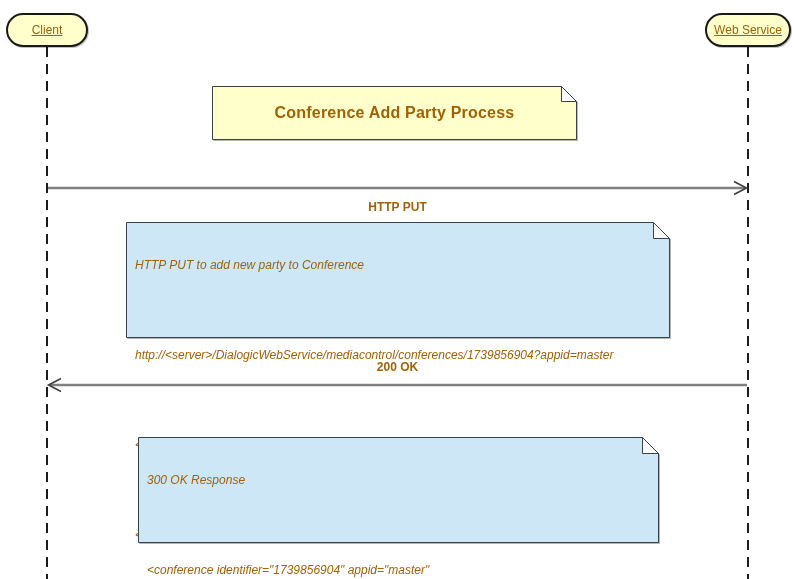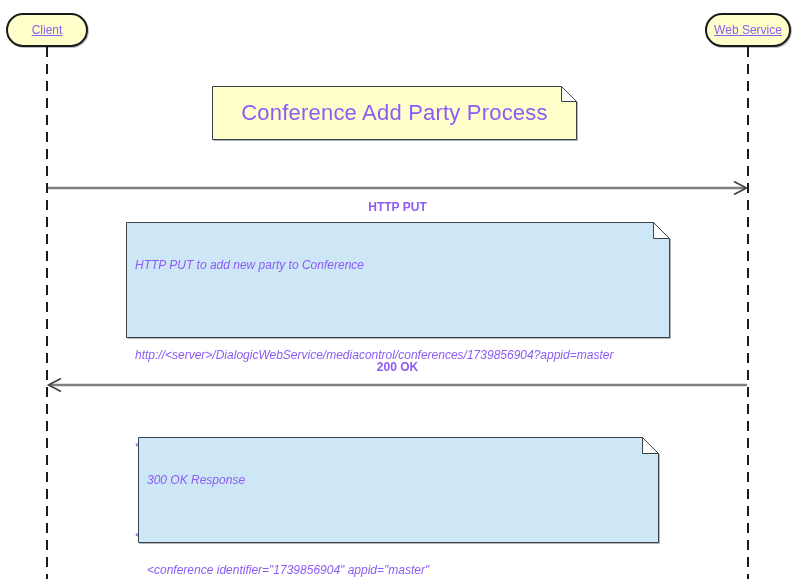--- a/index.html
+++ b/index.html
@@ -1,20 +1,20 @@
 <!DOCTYPE html>
 <html><head>
 <meta charset="utf-8">
 <style>
   html,body { margin:0; padding:0; background:#ffffff; }
   .stage {
     position:relative; width:794px; height:579px;
     background:#ffffff; overflow:hidden;
     font-family:"Liberation Sans", sans-serif;
-    color:#8b5cf6;
+    color:#a16207;
   }
   .stage svg { display:block; }
   #lines-svg { position:absolute; left:0; top:0; }
 
   
   .lifeline { stroke:#1c1c1c; stroke-width:2; stroke-dasharray:10 7; }
   .msg-line { stroke:#7f7f7f; stroke-width:2.5; }
   .msg-head { stroke:#3f3f3f; stroke-width:1.6; fill:none; }
 
   
@@ -39,21 +39,21 @@
   
   .note { position:absolute; }
   .note > svg { position:absolute; left:0; top:0; filter:drop-shadow(1.5px 1.5px 0 rgba(90,90,90,0.45)); }
   .note-body { stroke:#38424b; stroke-width:1; }
   .note-fold { stroke:#38424b; stroke-width:1; }
 
   .title-note { left:212px; top:86px; width:365px; height:54px; }
   .title-text {
     position:absolute; left:0; top:0; width:365px; height:54px;
     display:flex; align-items:center; justify-content:center;
-    font-size:22px; font-weight:normal; letter-spacing:0.2px;
+    font-size:16px; font-weight:bold; letter-spacing:0.2px;
   }
 
   .body-note-1 { left:126px; top:222px; width:544px; height:116px; }
   .body-note-2 { left:138px; top:437px; width:521px; height:106px; }
   .note-text {
     position:absolute; left:9px; top:6px; right:20px;
     font-size:12px; line-height:15px; white-space:pre;font-style:italic;
   }
   .note-line { min-height:15px; }
 </style>

